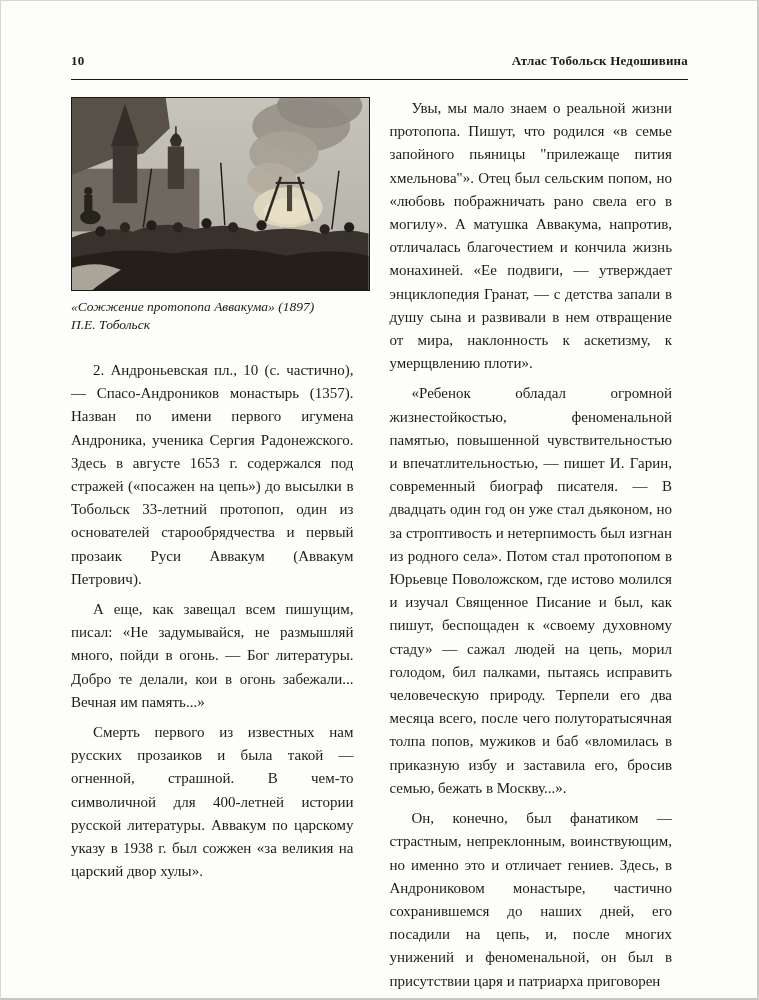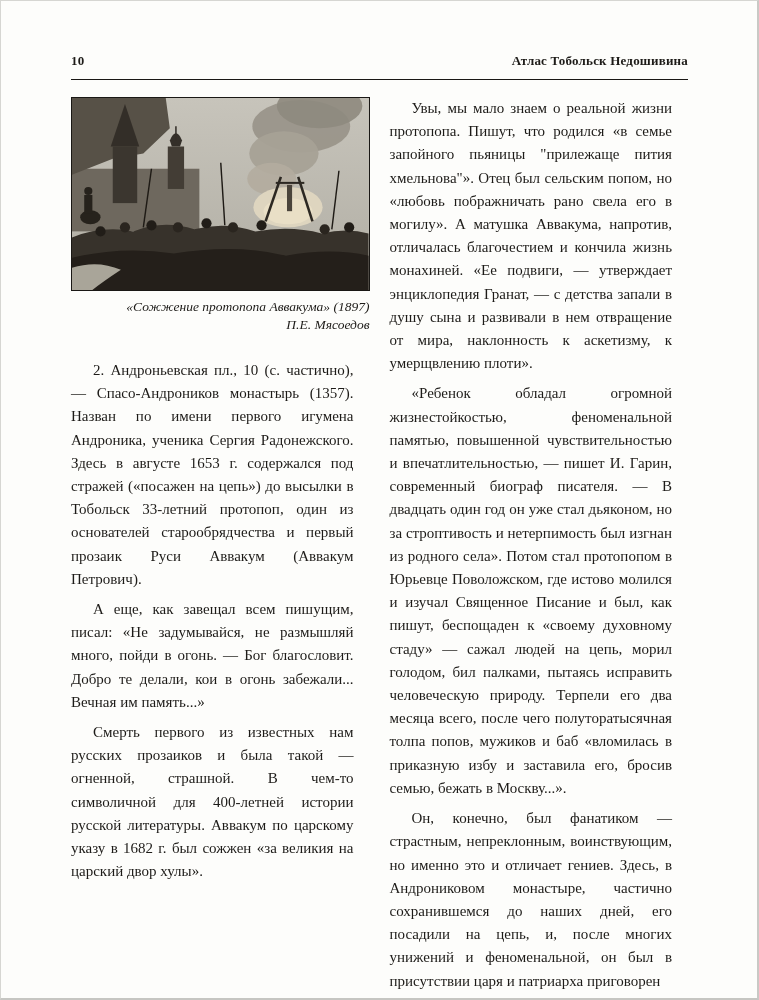--- a/index.html
+++ b/index.html
@@ -54,21 +54,21 @@
   }
 
   figure { margin: 0 0 26px 0; }
   .figure-frame {
     border: 1px solid #1a1815;
     height: 192px;
     background: #c2bfb6;
   }
   .figure-frame svg { display: block; width: 100%; height: 100%; }
   figcaption {
-    text-align: right;
+    text-align: left;
     font-style: italic;
     font-size: 13.5px;
     line-height: 17.5px;
     margin-top: 7px;
     text-indent: 0;
   }
 
   b.addr { font-weight: normal; }
 </style>
 </head>
@@ -129,30 +129,30 @@
               <rect x="12" y="96" width="8" height="18" fill="#26221c"></rect>
               <circle cx="16" cy="92" r="4" fill="#26221c"></circle>
               <line x1="70" y1="128" x2="78" y2="70" stroke="#1e1a15" stroke-width="1.4"></line>
               <line x1="150" y1="126" x2="146" y2="64" stroke="#1e1a15" stroke-width="1.4"></line>
               <line x1="255" y1="130" x2="262" y2="72" stroke="#1e1a15" stroke-width="1.4"></line>
               <path d="M0,190 L0,168 Q25,160 48,170 Q30,182 20,190 Z" fill="#a9a599"></path>
             </svg>
           </div>
           <figcaption>
             <span>«Сожжение протопопа Аввакума» (1897)</span><br>
-            <span>П.Е. Мясоедов</span>
+            <span>П.Е. Тобольск</span>
           </figcaption>
         </figure>
 
         <p><b class="addr">2. Андроньевская пл., 10</b><span> (с. частично), — Спасо-Андроников монастырь (1357). Назван по имени первого игумена Андроника, ученика Сергия Радонежского. Здесь в августе 1653 г. содержался под стражей («посажен на цепь») до высылки в Тобольск 33-летний протопоп, один из основателей старообрядчества и первый прозаик Руси </span><b class="addr">Аввакум</b><span> (Аввакум Петрович).</span></p>
 
 
-        <p>А еще, как завещал всем пишущим, писал: «Не задумывайся, не размышляй много, пойди в огонь. — Бог благословит. Добро те делали, кои в огонь забежали... Вечная им память...»</p>
+        <p>А еще, как завещал всем пишущим, писал: «Не задумывайся, не размышляй много, пойди в огонь. — Бог литературы. Добро те делали, кои в огонь забежали... Вечная им память...»</p>
 
-        <p>Смерть первого из известных нам русских прозаиков и была такой — огненной, страшной. В чем-то символичной для 400-летней истории русской литературы. Аввакум по царскому указу в 1682 г. был сожжен «за великия на царский двор хулы».</p>
+        <p>Смерть первого из известных нам русских прозаиков и была такой — огненной, страшной. В чем-то символичной для 400-летней истории русской литературы. Аввакум по царскому указу в 1938 г. был сожжен «за великия на царский двор хулы».</p>
 
       </div>
 
       <div class="col">
         <p>Увы, мы мало знаем о реальной жизни протопопа. Пишут, что родился «в семье запойного пьяницы "прилежаще пития хмельнова"». Отец был сельским попом, но «любовь пображничать рано свела его в могилу». А матушка Аввакума, напротив, отличалась благочестием и кончила жизнь монахиней. «Ее подвиги, — утверждает энциклопедия Гранат, — с детства запали в душу сына и развивали в нем отвращение от мира, наклонность к аскетизму, к умерщвлению плоти».</p>
         <p>«Ребенок обладал огромной жизнестойкостью, феноменальной памятью, повышенной чувствительностью и впечатлительностью, — пишет И. Гарин, современный биограф писателя. — В двадцать один год он уже стал дьяконом, но за строптивость и нетерпимость был изгнан из родного села». Потом стал протопопом в Юрьевце Поволожском, где истово молился и изучал Священное Писание и был, как пишут, беспощаден к «своему духовному стаду» — сажал людей на цепь, морил голодом, бил палками, пытаясь исправить человеческую природу. Терпели его два месяца всего, после чего полуторатысячная толпа попов, мужиков и баб «вломилась в приказную избу и заставила его, бросив семью, бежать в Москву...».</p>
         <p>Он, конечно, был фанатиком — страстным, непреклонным, воинствующим, но именно это и отличает гениев. Здесь, в Андрониковом монастыре, частично сохранившемся до наших дней, его посадили на цепь, и, после многих унижений и феноменальной, он был в присутствии царя и патриарха приговорен</p>
       </div>
 
     </div>

